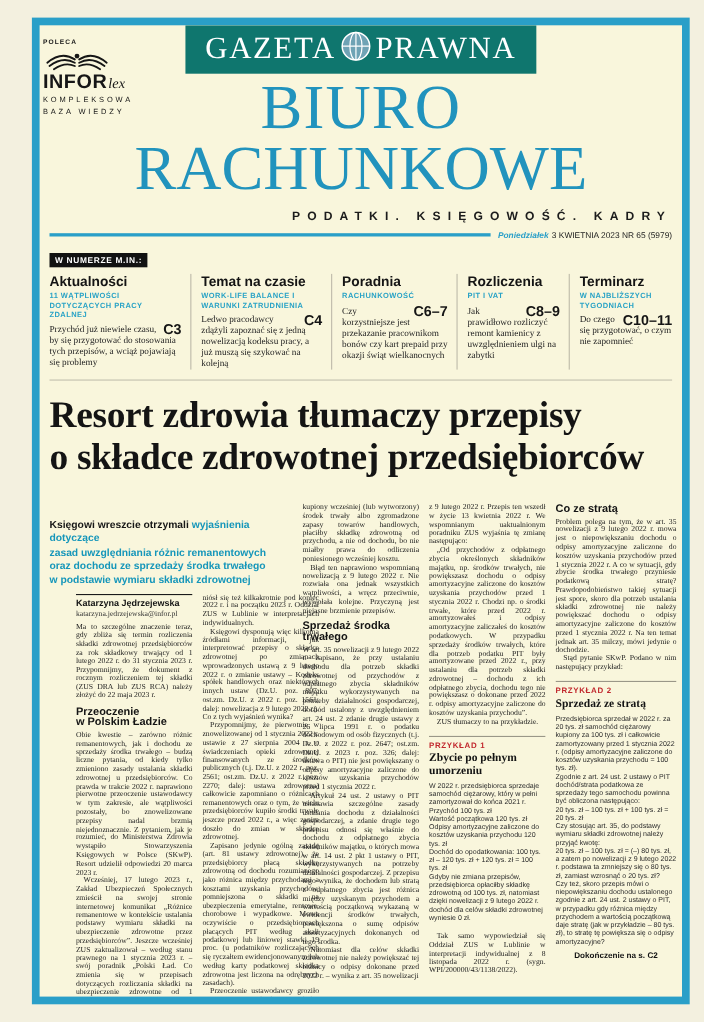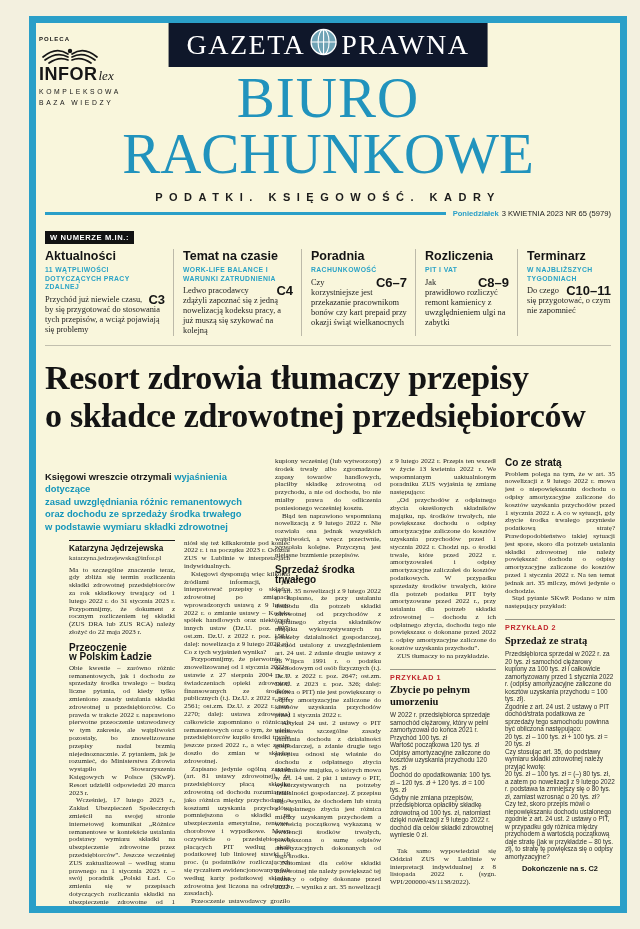--- a/index.html
+++ b/index.html
@@ -20,38 +20,38 @@
   .logo-block{position:absolute;left:3px;top:13px;width:100px;color:#161616;}
   .poleca{font-family:"Liberation Sans",sans-serif;font-size:6px;font-weight:bold;letter-spacing:1px;margin-bottom:1px;}
   .bird{display:block;margin:1px 0 0 2px;}
   .infor-line{line-height:18px;white-space:nowrap;}
   .infor{font-family:"Liberation Sans",sans-serif;font-weight:800;font-size:18px;letter-spacing:.5px;}
   .infor-lex{font-family:"Liberation Serif",serif;font-style:italic;font-size:13px;margin-left:1px;}
   .logo-sub{font-family:"Liberation Sans",sans-serif;font-size:6.8px;letter-spacing:2.6px;line-height:9px;margin-top:2px;}
 
   .banner{
     position:absolute;top:0;left:50%;transform:translateX(-50%);
-    background:#0f172a;color:#ffffff;height:44px;padding:0 18px;
+    background:#0f766e;color:#ffffff;height:44px;padding:0 18px;
     display:flex;align-items:center;white-space:nowrap;
   }
   .banner-word{font-family:"Liberation Serif",serif;font-size:28px;letter-spacing:1.5px;font-weight:400;}
   .globe{margin:0 3px 6px 3px;}
 
   .masthead{ text-align:center; padding-top:48px; }
   .biuro{font-family:"Liberation Serif",serif;color:#2193bd;font-weight:400;}
   .biuro-l1{font-size:57px;line-height:53px;letter-spacing:1px;}
   .biuro-l2{font-size:57px;line-height:60px;letter-spacing:0px;}
   .tagline{
     font-family:"Liberation Sans",sans-serif;font-weight:700;color:#1c1c1c;
-    font-size:11px;letter-spacing:6.5px;margin-top:7px;
+    font-size:11px;letter-spacing:6.5px;margin-top:7px;text-align:right;
   }
   .dateline{display:flex;align-items:center;margin-top:6px;}
   .date-rule{flex:1;height:3px;background:#2a9fc8;margin-right:7px;}
   .date-text{font-family:"Liberation Sans",sans-serif;font-size:7.6px;white-space:nowrap;color:#1a1a1a;}
-  .date-day{color:#2a9fc8;font-weight:bold;margin-right:3px;}
+  .date-day{color:#2a9fc8;font-weight:bold;margin-right:3px;font-style:italic;}
 
   
   .toc{margin-top:8px;}
   .toc-chip{display:inline-block;background:#121212;color:#fff;
     font-family:"Liberation Sans",sans-serif;font-weight:bold;font-size:7.6px;
     letter-spacing:.6px;padding:2px 5px 2px 5px;}
   .toc-row{display:flex;margin-top:5px;padding-bottom:9px;border-bottom:1px solid #c2bfae;}
   .toc-col{box-sizing:border-box;padding-right:8px;}
   .toc-col + .toc-col{border-left:1px solid #bdbaa9;padding-left:9px;}
   .tc1{width:128px;} .tc2{width:128px;} .tc3{width:114px;} .tc4{width:102px;} .tc5{width:94px;padding-right:0;}

